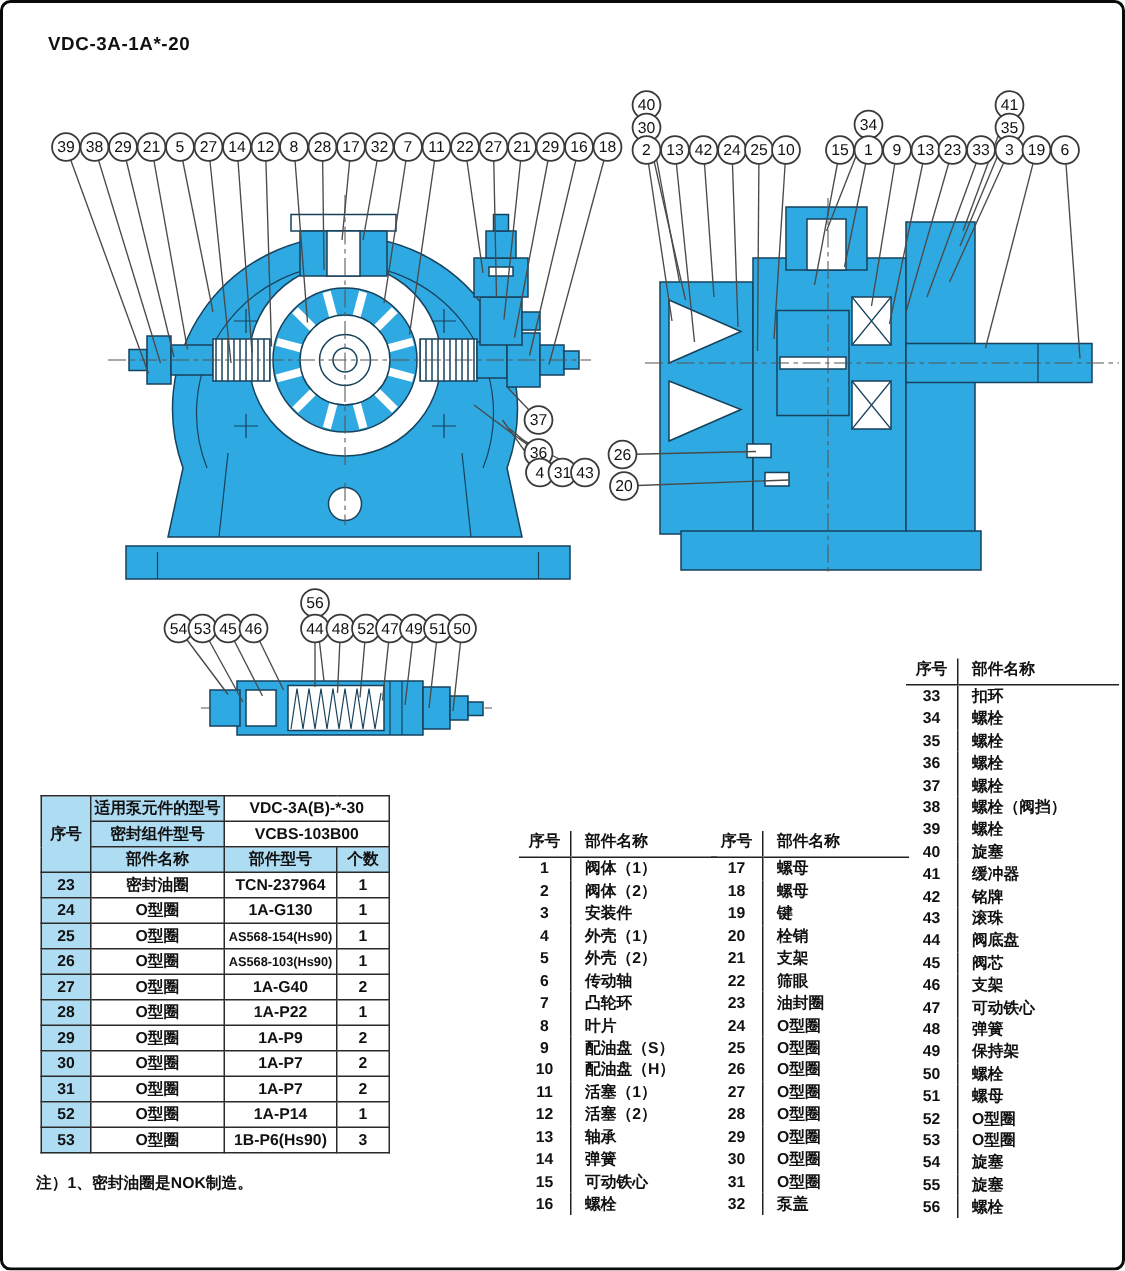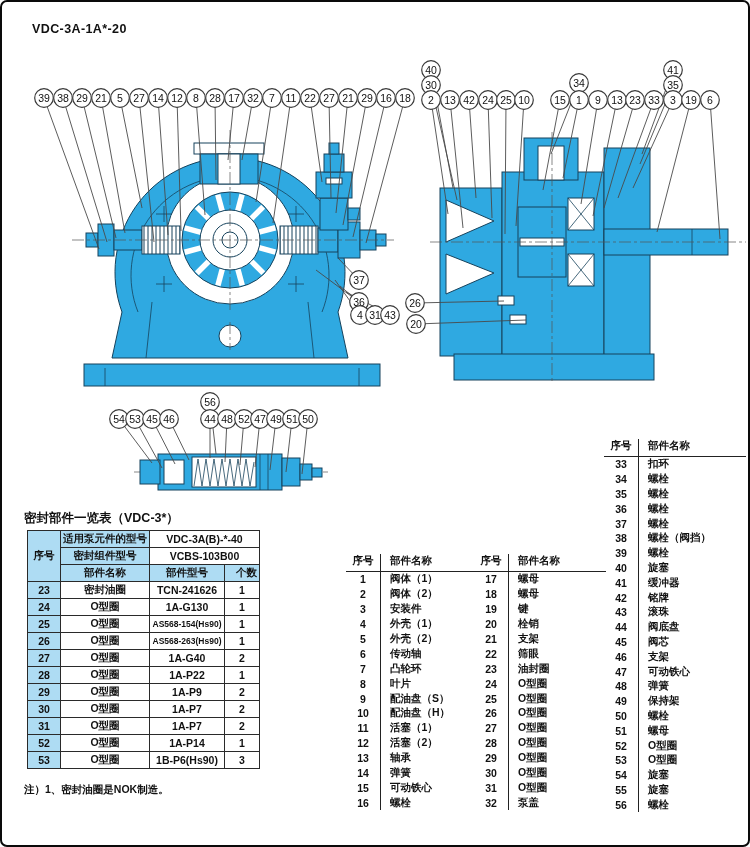--- a/index.html
+++ b/index.html
@@ -16,21 +16,21 @@
   .ldr{stroke:#4a4a4a;stroke-width:.9;}
   .callout{fill:#fff;stroke:#3a3a3a;stroke-width:1.2;}
   .cnum{font:10.5px "Liberation Sans",sans-serif;text-anchor:middle;fill:#111;}
   .vane{stroke:#fff;stroke-width:5.5;}
   
   .seal-title{position:absolute;left:22px;top:508px;font-size:12.5px;font-weight:700;}
   table.seal{position:absolute;left:25px;top:528px;border-collapse:collapse;font-size:10.5px;font-weight:600;}
   table.seal td,table.seal th{border:1px solid #2a2a2a;height:16px;padding:0 2px;text-align:center;white-space:nowrap;}
   table.seal .hd{background:var(--hdr);}
   table.seal .seq{background:var(--hdr);width:28px;}
-  table.seal .nm{width:82px;} table.seal .md{width:70px;} table.seal .qt{width:30px;text-align:right;}
+  table.seal .nm{width:82px;} table.seal .md{width:70px;} table.seal .qt{width:30px;}
   table.seal .sm{font-size:8.5px;margin-top:42px;}
   .notes{position:absolute;left:22px;top:778px;font-size:10.5px;font-weight:600;line-height:19px;}
   .notes .n2{padding-left:26px;}
   
   table.parts{position:absolute;border-collapse:collapse;font-size:10.5px;font-weight:600;table-layout:fixed;}
   table.parts th{font-weight:600;text-align:left;border-bottom:1.5px solid #222;padding:0 0 3px 0;}
   table.parts th:first-child,table.parts td:first-child{width:34px;text-align:center;}
   table.parts .c2{border-left:1.5px solid #222;padding-left:9px;width:88px;text-align:left;}
   table.parts td{height:14.9px;padding:0;white-space:nowrap;overflow:hidden;}
   #tableA{left:344px;top:552px;} #tableB{left:472px;top:552px;}
@@ -438,61 +438,60 @@
           <circle cx="290" cy="417" r="9.3" class="callout"></circle>
           <text x="290" y="420.6" class="cnum">51</text>
         </g>
         <g>
           <circle cx="306" cy="417" r="9.3" class="callout"></circle>
           <text x="306" y="420.6" class="cnum">50</text>
         </g>
       </g>
     </svg>
 
-  <div class="seal-title">密封部件一览表（VDC-3*）</div>
   <table class="seal">
     <tbody>
       <tr>
         <td class="seq" rowspan="3">序号</td>
         <td class="hd nm">适用泵元件的型号</td>
-        <td colspan="2">VDC-3A(B)-*-40</td>
+        <td colspan="2">VDC-3A(B)-*-30</td>
       </tr>
       <tr>
         <td class="hd">密封组件型号</td>
         <td colspan="2">VCBS-103B00</td>
       </tr>
       <tr>
         <td class="hd">部件名称</td>
         <td class="hd md">部件型号</td>
         <td class="hd qt">个数</td>
       </tr>
     </tbody>
     <tbody>
         <tr>
           <td class="seq">23</td>
           <td>密封油圈</td>
-          <td>TCN-241626</td>
+          <td>TCN-237964</td>
           <td>1</td>
         </tr>
         <tr>
           <td class="seq">24</td>
           <td>O型圈</td>
           <td>1A-G130</td>
           <td>1</td>
         </tr>
         <tr>
           <td class="seq">25</td>
           <td>O型圈</td>
           <td class="sm">AS568-154(Hs90)</td>
           <td>1</td>
         </tr>
         <tr>
           <td class="seq">26</td>
           <td>O型圈</td>
-          <td class="sm">AS568-263(Hs90)</td>
+          <td class="sm">AS568-103(Hs90)</td>
           <td>1</td>
         </tr>
         <tr>
           <td class="seq">27</td>
           <td>O型圈</td>
           <td>1A-G40</td>
           <td>2</td>
         </tr>
         <tr>
           <td class="seq">28</td>

